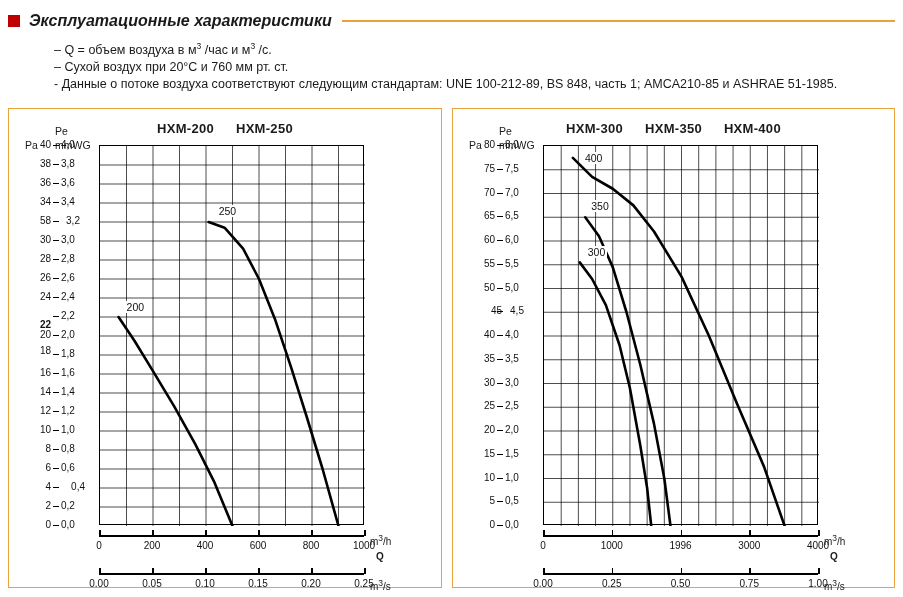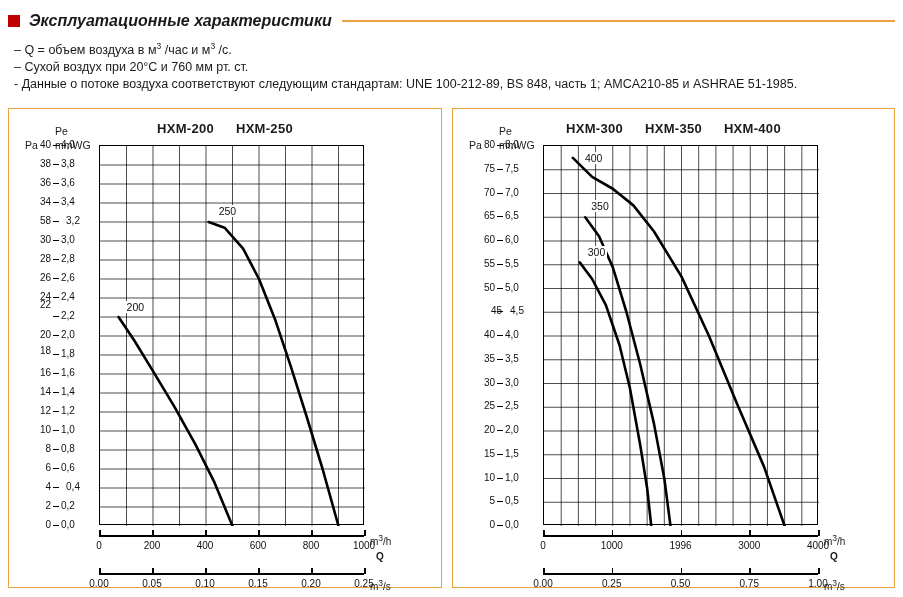--- a/index.html
+++ b/index.html
@@ -23,21 +23,21 @@
     font-size: 16px; font-weight: bold; font-style: italic; color: #1a1a1a;
     white-space: nowrap;
   }
   .header-rule {
     flex: 1 1 auto; height: 2px; background: #e8a33d; margin-left: 10px;
   }
   .notes {
     position: absolute; left: 14px; top: 38px; width: 880px;
     font-size: 12.5px; line-height: 17px; color: #1a1a1a;
   }
-  .notes div { white-space: nowrap; }
+  .notes div { white-space: nowrap; margin-left: 40px; }
   sup { font-size: 8.5px; vertical-align: super; }
 
   .panel {
     position: absolute; top: 108px; height: 480px;
     border: 1px solid #e8a33d;
     background: #fff;
   }
   .panel-left  { left: 8px;   width: 434px; }
   .panel-right { left: 452px; width: 443px; }
 
@@ -95,21 +95,21 @@
   <div class="ax-label" style="left:46px; top:30px;">mmWG</div>
   <div id="left-ticks">
       <div class="tick" style="left: 20px; width: 22px; top: 410px;">0</div>
       <div class="axis-line" style="left: 44px; top: 416px; width: 6px; height: 1px;"></div>
       <div class="tick" style="left: 52px; width: 24px; text-align: left; top: 410px;">0,0</div>
       <div class="tick" style="left: 20px; width: 22px; top: 391px;">2</div>
       <div class="axis-line" style="left: 44px; top: 397px; width: 6px; height: 1px;"></div>
       <div class="tick" style="left: 52px; width: 24px; text-align: left; top: 391px;">0,2</div>
       <div class="tick" style="left: 20px; width: 22px; top: 372px;">4</div>
       <div class="axis-line" style="left: 44px; top: 378px; width: 6px; height: 1px;"></div>
-      <div class="tick" style="left: 52px; width: 24px; text-align: center; top: 372px;">0,4</div>
+      <div class="tick" style="left: 52px; width: 24px; text-align: right; top: 372px;">0,4</div>
       <div class="tick" style="left: 20px; width: 22px; top: 353px;">6</div>
       <div class="axis-line" style="left: 44px; top: 359px; width: 6px; height: 1px;"></div>
       <div class="tick" style="left: 52px; width: 24px; text-align: left; top: 353px;">0,6</div>
       <div class="tick" style="left: 20px; width: 22px; top: 334px;">8</div>
       <div class="axis-line" style="left: 44px; top: 340px; width: 6px; height: 1px;"></div>
       <div class="tick" style="left: 52px; width: 24px; text-align: left; top: 334px;">0,8</div>
       <div class="tick" style="left: 20px; width: 22px; top: 315px;">10</div>
       <div class="axis-line" style="left: 44px; top: 321px; width: 6px; height: 1px;"></div>
       <div class="tick" style="left: 52px; width: 24px; text-align: left; top: 315px;">1,0</div>
       <div class="tick" style="left: 20px; width: 22px; top: 296px;">12</div>
@@ -120,21 +120,21 @@
       <div class="tick" style="left: 52px; width: 24px; text-align: left; top: 277px;">1,4</div>
       <div class="tick" style="left: 20px; width: 22px; top: 258px;">16</div>
       <div class="axis-line" style="left: 44px; top: 264px; width: 6px; height: 1px;"></div>
       <div class="tick" style="left: 52px; width: 24px; text-align: left; top: 258px;">1,6</div>
       <div class="tick" style="left: 20px; width: 22px; top: 236px;">18</div>
       <div class="axis-line" style="left: 44px; top: 245px; width: 6px; height: 1px;"></div>
       <div class="tick" style="left: 52px; width: 24px; text-align: left; top: 239px;">1,8</div>
       <div class="tick" style="left: 20px; width: 22px; top: 220px;">20</div>
       <div class="axis-line" style="left: 44px; top: 226px; width: 6px; height: 1px;"></div>
       <div class="tick" style="left: 52px; width: 24px; text-align: left; top: 220px;">2,0</div>
-      <div class="tick" style="left: 20px; width: 22px; top: 190px;">22</div>
+      <div class="tick" style="left: 20px; width: 22px; top: 210px; font-weight: bold;">22</div>
       <div class="axis-line" style="left: 44px; top: 207px; width: 6px; height: 1px;"></div>
       <div class="tick" style="left: 52px; width: 24px; text-align: left; top: 201px;">2,2</div>
       <div class="tick" style="left: 20px; width: 22px; top: 182px;">24</div>
       <div class="axis-line" style="left: 44px; top: 188px; width: 6px; height: 1px;"></div>
       <div class="tick" style="left: 52px; width: 24px; text-align: left; top: 182px;">2,4</div>
       <div class="tick" style="left: 20px; width: 22px; top: 163px;">26</div>
       <div class="axis-line" style="left: 44px; top: 169px; width: 6px; height: 1px;"></div>
       <div class="tick" style="left: 52px; width: 24px; text-align: left; top: 163px;">2,6</div>
       <div class="tick" style="left: 20px; width: 22px; top: 144px;">28</div>
       <div class="axis-line" style="left: 44px; top: 150px; width: 6px; height: 1px;"></div>

